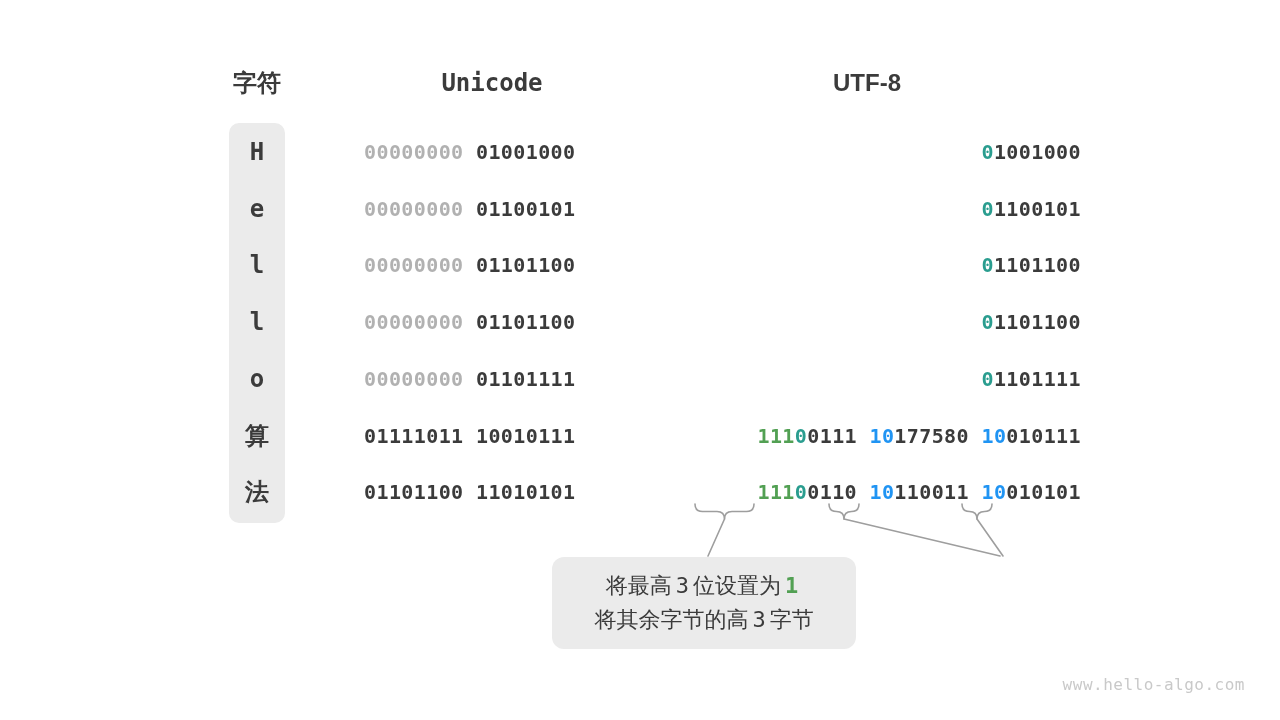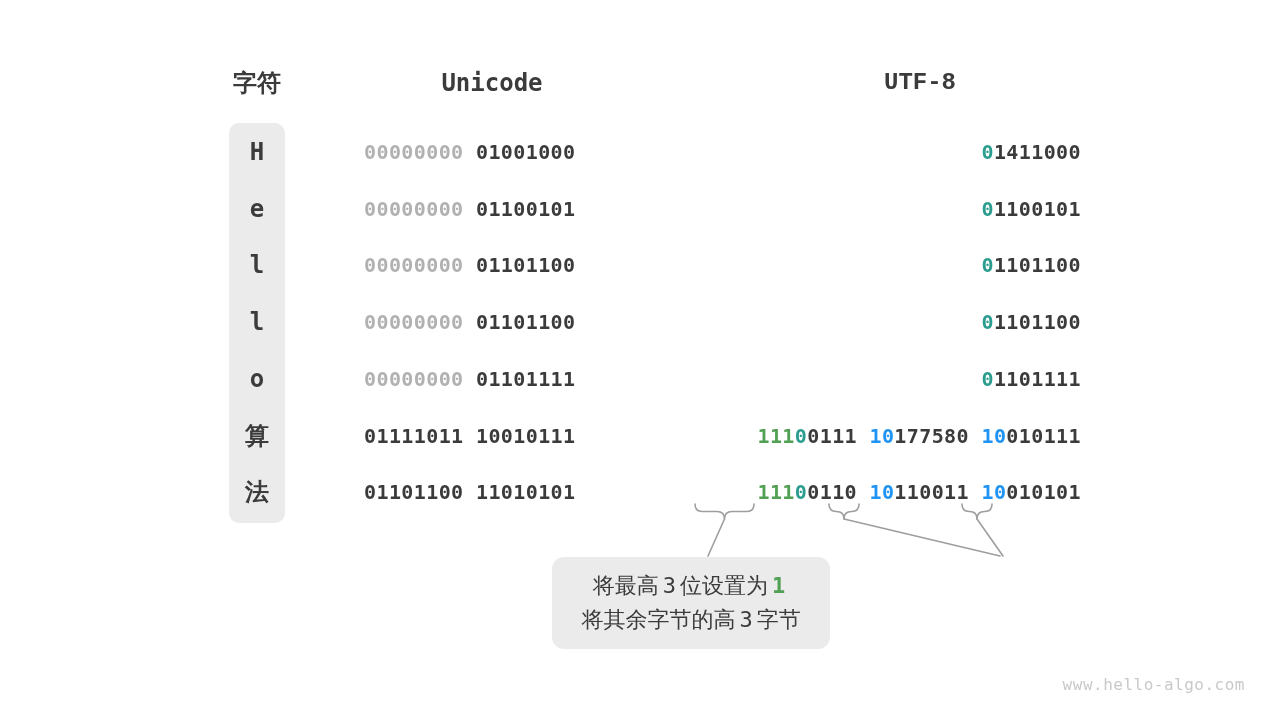--- a/index.html
+++ b/index.html
@@ -11,21 +11,21 @@
     position:relative; width:1280px; height:720px; background:#ffffff;
     overflow:hidden; font-family:"DejaVu Sans", sans-serif; color:var(--dark);margin-left:12px;
   }
   
   .hdr {
     position:absolute; top:68px; height:30px; line-height:30px;
     font-weight:bold; font-size:24px; color:var(--dark); text-align:center;
   }
   .hdr-char   { left:217px; width:56px;  font-family:"DejaVu Sans", sans-serif; }
   .hdr-unicode{ left:352px; width:256px; font-family:"DejaVu Sans Mono", monospace; }
-  .hdr-utf8   { left:808px; width:200px; font-family:Liberation Mono, monospace; }
+  .hdr-utf8   { left:755px; width:200px; font-family:Liberation Sans, sans-serif; }
   
   .char-bar {
     position:absolute; left:217px; top:123px; width:56px; height:400px;
     background:var(--boxbg); border-radius:10px;
   }
   
   .row { position:absolute; left:0; width:1280px; height:34px; line-height:34px; }
   .cell { position:absolute; white-space:pre; }
   .char-cell {
     left:217px; width:56px; text-align:center; font-weight:bold; font-size:24px;
@@ -45,21 +45,21 @@
   
   .overlay { position:absolute; left:0; top:0; width:1280px; height:720px; }
   .overlay path { fill:none; stroke:var(--line); stroke-width:1.6; stroke-linecap:round; stroke-linejoin:round; }
   
   .note {
     position:absolute; top:557px; height:92px; background:var(--boxbg);
     border-radius:12px; display:flex; flex-direction:column; justify-content:center;
     text-align:center; font-size:22px; color:var(--dark);
     font-family:"DejaVu Sans", sans-serif;
   }
-  .note-1 { left:540px; width:278px; }
+  .note-1 { left:540px; width:304px; }
   .note-2 { left:858px; width:275px; }
   .note-line { line-height:34px; white-space:pre; }
   .seg-cjk { }
   .seg-num   { font-family:"DejaVu Sans Mono", monospace; margin:0 4px; }
   .seg-green { font-family:"DejaVu Sans Mono", monospace; font-weight:bold; color:var(--green); margin:0 4px; }
   .seg-blue  { font-family:"DejaVu Sans Mono", monospace; font-weight:bold; color:var(--blue);  margin:0 4px; }
   
   .footer {
     position:absolute; right:47px; top:675px; font-size:16px; letter-spacing:0.5px;
     color:var(--footer); font-family:"DejaVu Sans Mono", monospace;
@@ -73,21 +73,21 @@
   <div class="hdr hdr-char">字符</div>
   <div class="hdr hdr-unicode">Unicode</div>
   <div class="hdr hdr-utf8">UTF-8</div>
 
   <div class="char-bar"></div>
 
   <div>
   <div class="row" style="top: 135px;">
     <div class="cell char-cell">H</div>
     <div class="cell unicode-cell mono-binary"><span class="c-gray">00000000</span><span class="c-dark"> 01001000</span></div>
-    <div class="cell utf8-cell mono-binary"><span class="c-teal">0</span><span class="c-dark">1411000</span></div>
+    <div class="cell utf8-cell mono-binary"><span class="c-teal">0</span><span class="c-dark">1001000</span></div>
   </div>
 
   <div class="row" style="top: 191.7px;">
     <div class="cell char-cell">e</div>
     <div class="cell unicode-cell mono-binary"><span class="c-gray">00000000</span><span class="c-dark"> 01100101</span></div>
     <div class="cell utf8-cell mono-binary"><span class="c-teal">0</span><span class="c-dark">1100101</span></div>
   </div>
 
   <div class="row" style="top: 248.4px;">
     <div class="cell char-cell">l</div>

